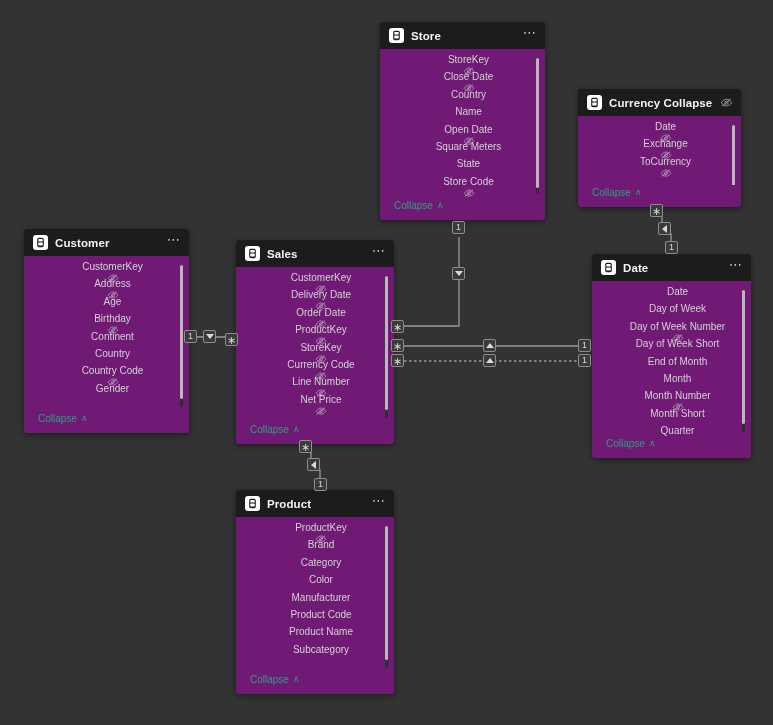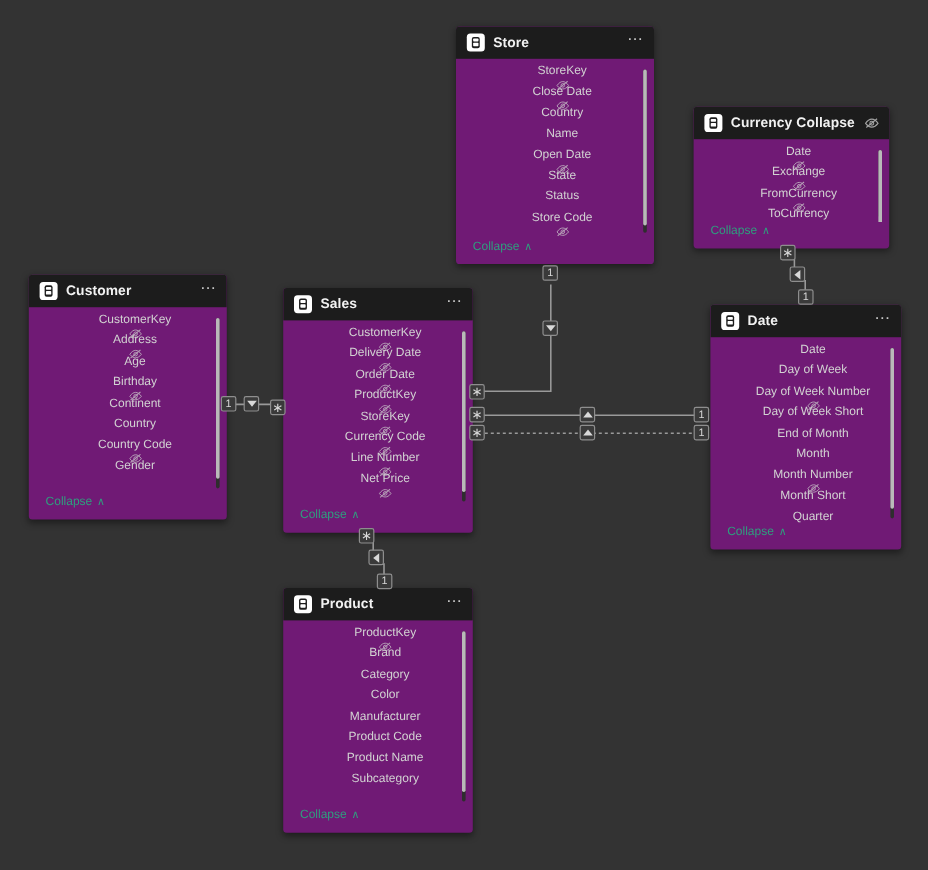--- a/index.html
+++ b/index.html
@@ -152,24 +152,24 @@
             <span class="fname">Open Date</span>
             <span class="feye">
               <svg width="12" height="12" viewBox="0 0 16 16" aria-hidden="true">
                 <path d="M1.6 8.4 C3.6 5.3 5.9 4.0 8 4.0 C10.1 4.0 12.4 5.3 14.4 8.4 C12.4 11.0 10.1 12.2 8 12.2 C5.9 12.2 3.6 11.0 1.6 8.4 Z" fill="none" stroke="#cfcfcf" stroke-width="1.1"></path>
                 <circle cx="8" cy="8.2" r="2.0" fill="none" stroke="#cfcfcf" stroke-width="1.1"></circle>
                 <line x1="2.3" y1="12.6" x2="13.4" y2="3.6" stroke="#cfcfcf" stroke-width="1.2"></line>
               </svg>
             </span>
           </div>
           <div class="field">
+            <span class="fname">Square Meters</span>
+          </div>
+          <div class="field">
             <span class="fname">State</span>
-          </div>
-          <div class="field">
-            <span class="fname">Status</span>
           </div>
           <div class="field">
             <span class="fname">Store Code</span>
             <span class="feye">
               <svg width="12" height="12" viewBox="0 0 16 16" aria-hidden="true">
                 <path d="M1.6 8.4 C3.6 5.3 5.9 4.0 8 4.0 C10.1 4.0 12.4 5.3 14.4 8.4 C12.4 11.0 10.1 12.2 8 12.2 C5.9 12.2 3.6 11.0 1.6 8.4 Z" fill="none" stroke="#cfcfcf" stroke-width="1.1"></path>
                 <circle cx="8" cy="8.2" r="2.0" fill="none" stroke="#cfcfcf" stroke-width="1.1"></circle>
                 <line x1="2.3" y1="12.6" x2="13.4" y2="3.6" stroke="#cfcfcf" stroke-width="1.2"></line>
               </svg>
             </span>
@@ -218,30 +218,20 @@
             <span class="fname">Exchange</span>
             <span class="feye">
               <svg width="12" height="12" viewBox="0 0 16 16" aria-hidden="true">
                 <path d="M1.6 8.4 C3.6 5.3 5.9 4.0 8 4.0 C10.1 4.0 12.4 5.3 14.4 8.4 C12.4 11.0 10.1 12.2 8 12.2 C5.9 12.2 3.6 11.0 1.6 8.4 Z" fill="none" stroke="#cfcfcf" stroke-width="1.1"></path>
                 <circle cx="8" cy="8.2" r="2.0" fill="none" stroke="#cfcfcf" stroke-width="1.1"></circle>
                 <line x1="2.3" y1="12.6" x2="13.4" y2="3.6" stroke="#cfcfcf" stroke-width="1.2"></line>
               </svg>
             </span>
           </div>
           <div class="field">
-            <span class="fname">FromCurrency</span>
-            <span class="feye">
-              <svg width="12" height="12" viewBox="0 0 16 16" aria-hidden="true">
-                <path d="M1.6 8.4 C3.6 5.3 5.9 4.0 8 4.0 C10.1 4.0 12.4 5.3 14.4 8.4 C12.4 11.0 10.1 12.2 8 12.2 C5.9 12.2 3.6 11.0 1.6 8.4 Z" fill="none" stroke="#cfcfcf" stroke-width="1.1"></path>
-                <circle cx="8" cy="8.2" r="2.0" fill="none" stroke="#cfcfcf" stroke-width="1.1"></circle>
-                <line x1="2.3" y1="12.6" x2="13.4" y2="3.6" stroke="#cfcfcf" stroke-width="1.2"></line>
-              </svg>
-            </span>
-          </div>
-          <div class="field">
             <span class="fname">ToCurrency</span>
             <span class="feye">
               <svg width="12" height="12" viewBox="0 0 16 16" aria-hidden="true">
                 <path d="M1.6 8.4 C3.6 5.3 5.9 4.0 8 4.0 C10.1 4.0 12.4 5.3 14.4 8.4 C12.4 11.0 10.1 12.2 8 12.2 C5.9 12.2 3.6 11.0 1.6 8.4 Z" fill="none" stroke="#cfcfcf" stroke-width="1.1"></path>
                 <circle cx="8" cy="8.2" r="2.0" fill="none" stroke="#cfcfcf" stroke-width="1.1"></circle>
                 <line x1="2.3" y1="12.6" x2="13.4" y2="3.6" stroke="#cfcfcf" stroke-width="1.2"></line>
               </svg>
             </span>
           </div>
           <div class="scroll-track">

